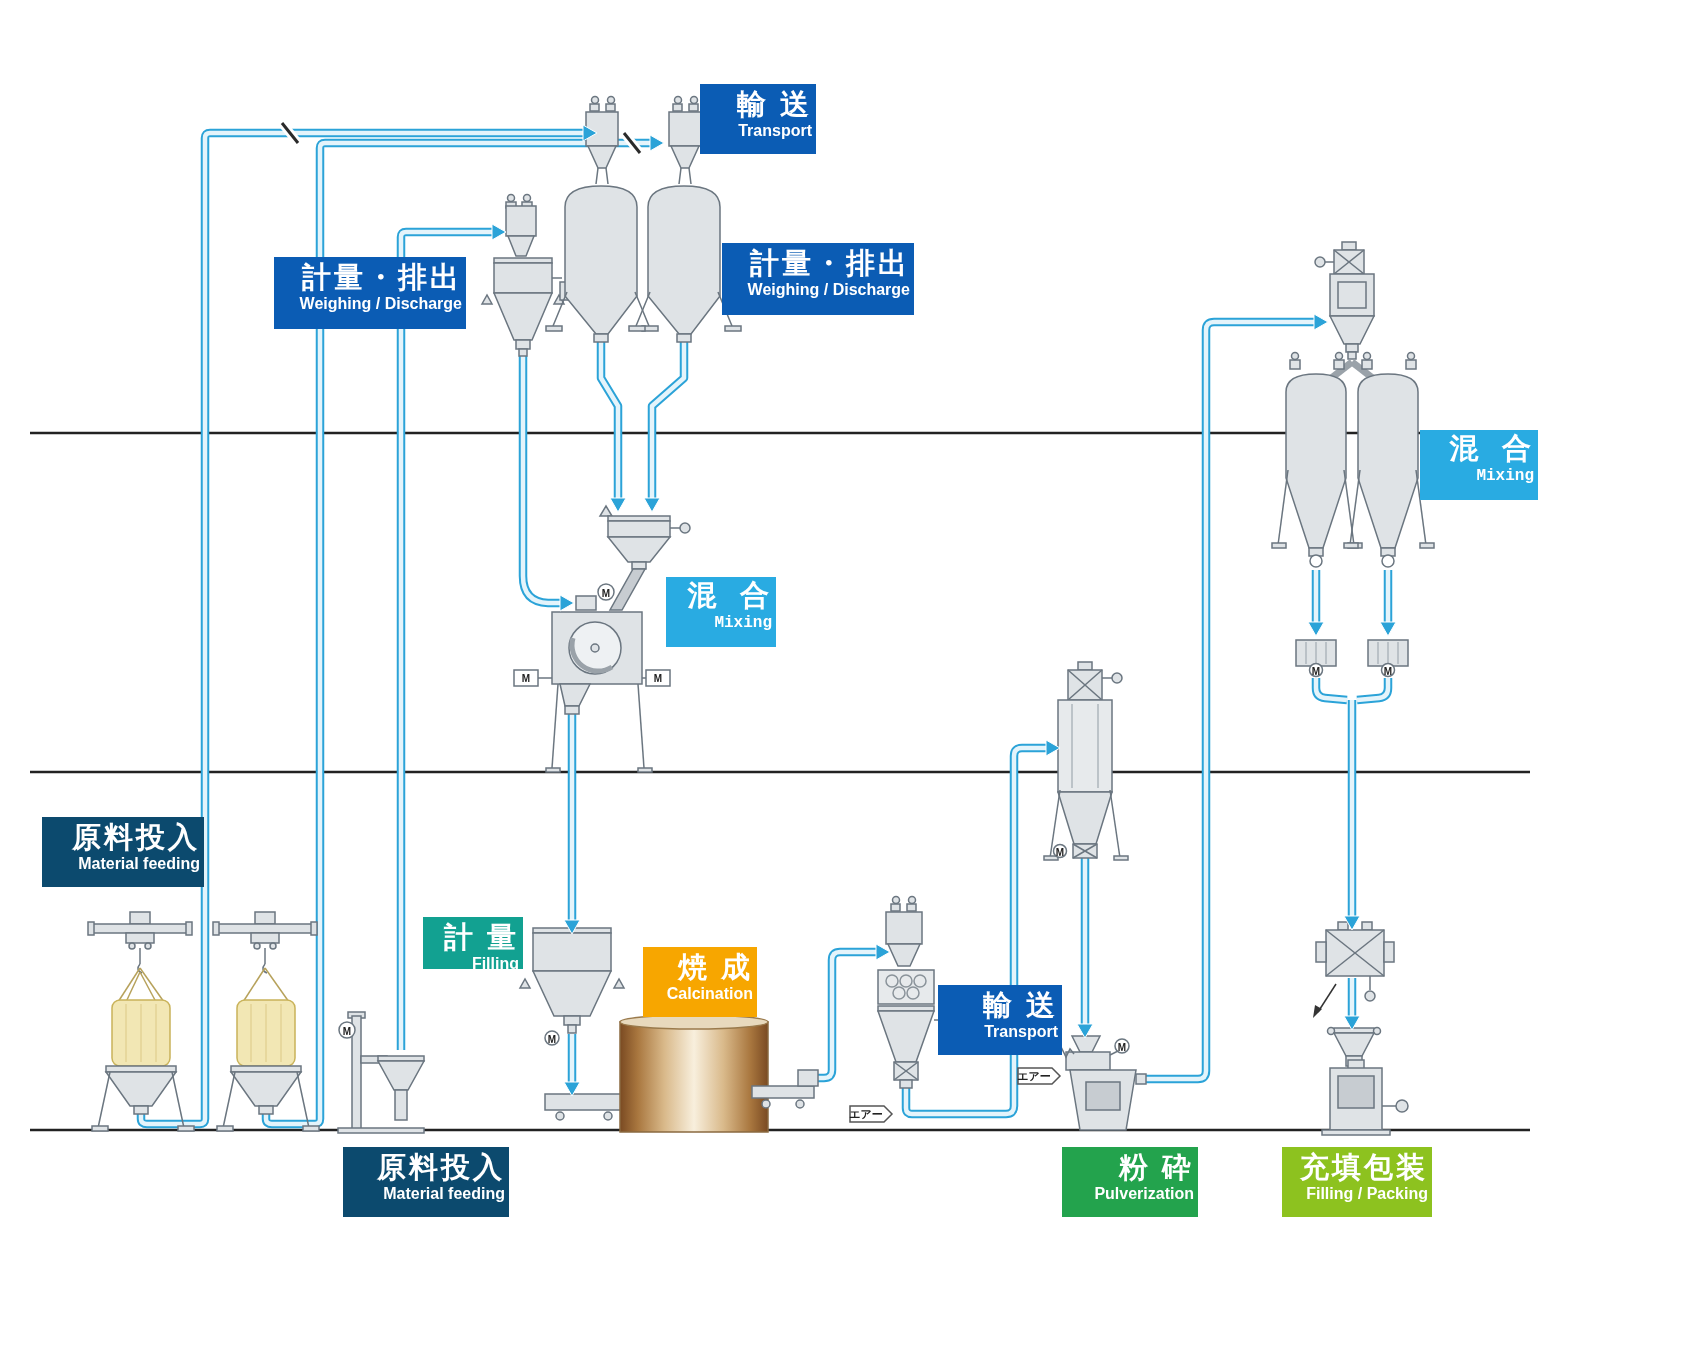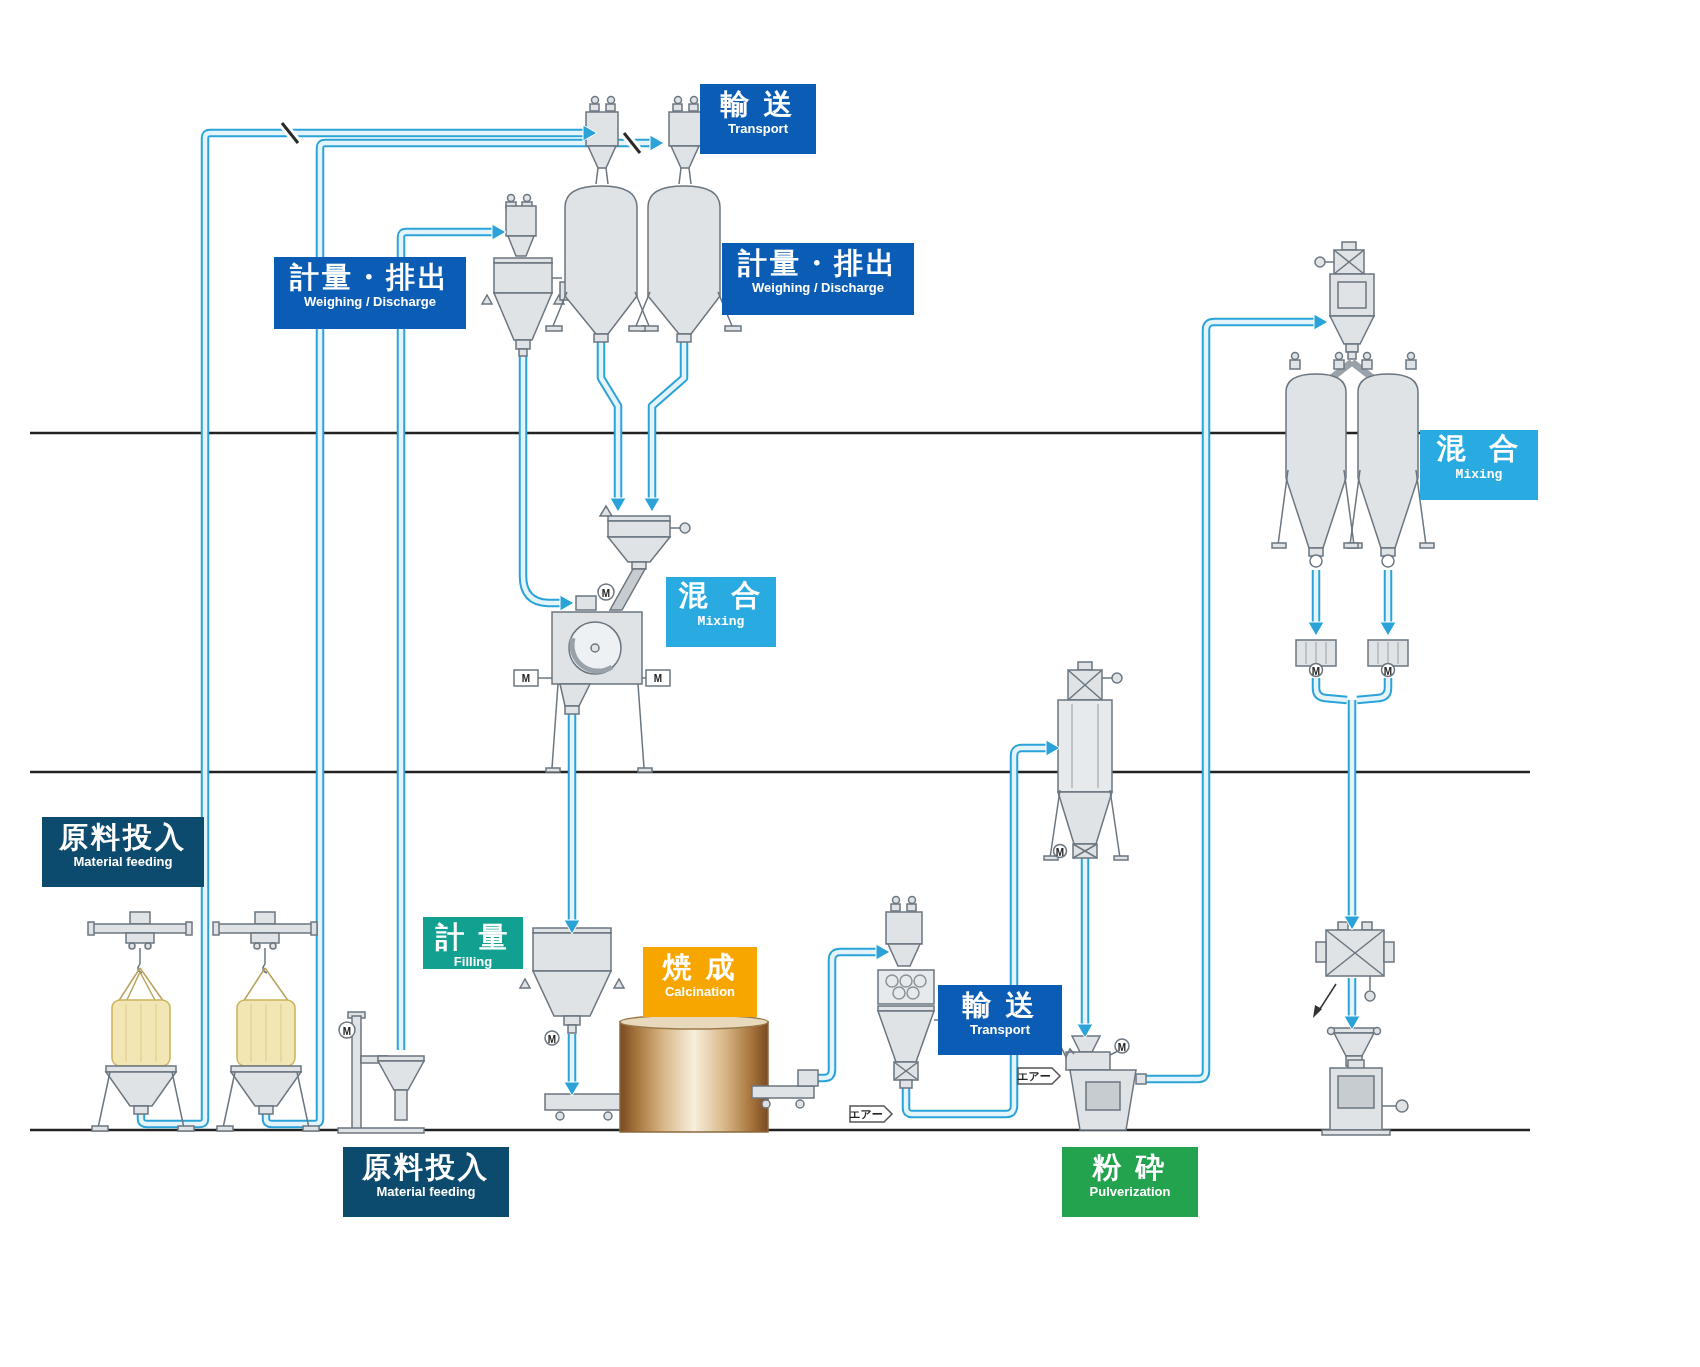--- a/index.html
+++ b/index.html
@@ -3,23 +3,23 @@
 <meta charset="utf-8">
 <style>
   html,body{margin:0;padding:0;background:#fff;}
   #canvas{position:relative;width:1700px;height:1367px;background:#fff;overflow:hidden;
           font-family:"Liberation Sans","DejaVu Sans",sans-serif;}
   #diagram-svg{position:absolute;left:0;top:0;}
   #diagram-svg text{font-family:"Liberation Sans","DejaVu Sans",sans-serif;}
   #diagram-svg text.m{font-size:10px;font-weight:bold;fill:#222;text-anchor:middle;dominant-baseline:central;}
   #diagram-svg text.air{font-size:11px;fill:#222;text-anchor:middle;dominant-baseline:central;font-weight:bold;}
 
-  .plabel{position:absolute;color:#fff;text-align:center;box-sizing:border-box;padding:5px 4px 6px;}
+  .plabel{position:absolute;color:#fff;text-align:right;box-sizing:border-box;padding:5px 4px 6px;}
   .plabel .jp{font-size:29px;font-weight:bold;letter-spacing:3px;line-height:1.08;white-space:nowrap;}
-  .plabel .en{font-size:13px;font-weight:bold;line-height:1.2;margin-top:1px;white-space:nowrap;}
+  .plabel .en{font-size:16px;font-weight:bold;line-height:1.2;margin-top:1px;white-space:nowrap;}
   .c-blue{background:#0b5cb4;}
   .c-lblue{background:#29abe2;font-family:Liberation Mono, monospace;}
   .c-gold{background:#0c4a6e;}
   .c-teal{background:#12a191;}
   .c-orange{background:#f7a600;}
   .c-green{background:#23a34d;}
   .c-lgreen{background:#8dc21f;}
 
   #lbl-transport-top{left:700px;top:84px;width:116px;height:70px;}
   #lbl-wd-left{left:274px;top:257px;width:192px;height:72px;}
@@ -523,14 +523,18 @@
   <div class="en">Calcination</div>
 </div>
 <div class="plabel c-blue" id="lbl-transport-mid">
   <div class="jp">輸 送</div>
   <div class="en">Transport</div>
 </div>
 <div class="plabel c-green" id="lbl-pulverization">
   <div class="jp">粉 砕</div>
   <div class="en">Pulverization</div>
 </div>
+<div class="plabel c-lgreen" id="lbl-filling-packing">
+  <div class="jp">充填包装</div>
+  <div class="en">Filling / Packing</div>
+</div>
 
 </div>
 
 </body></html>

